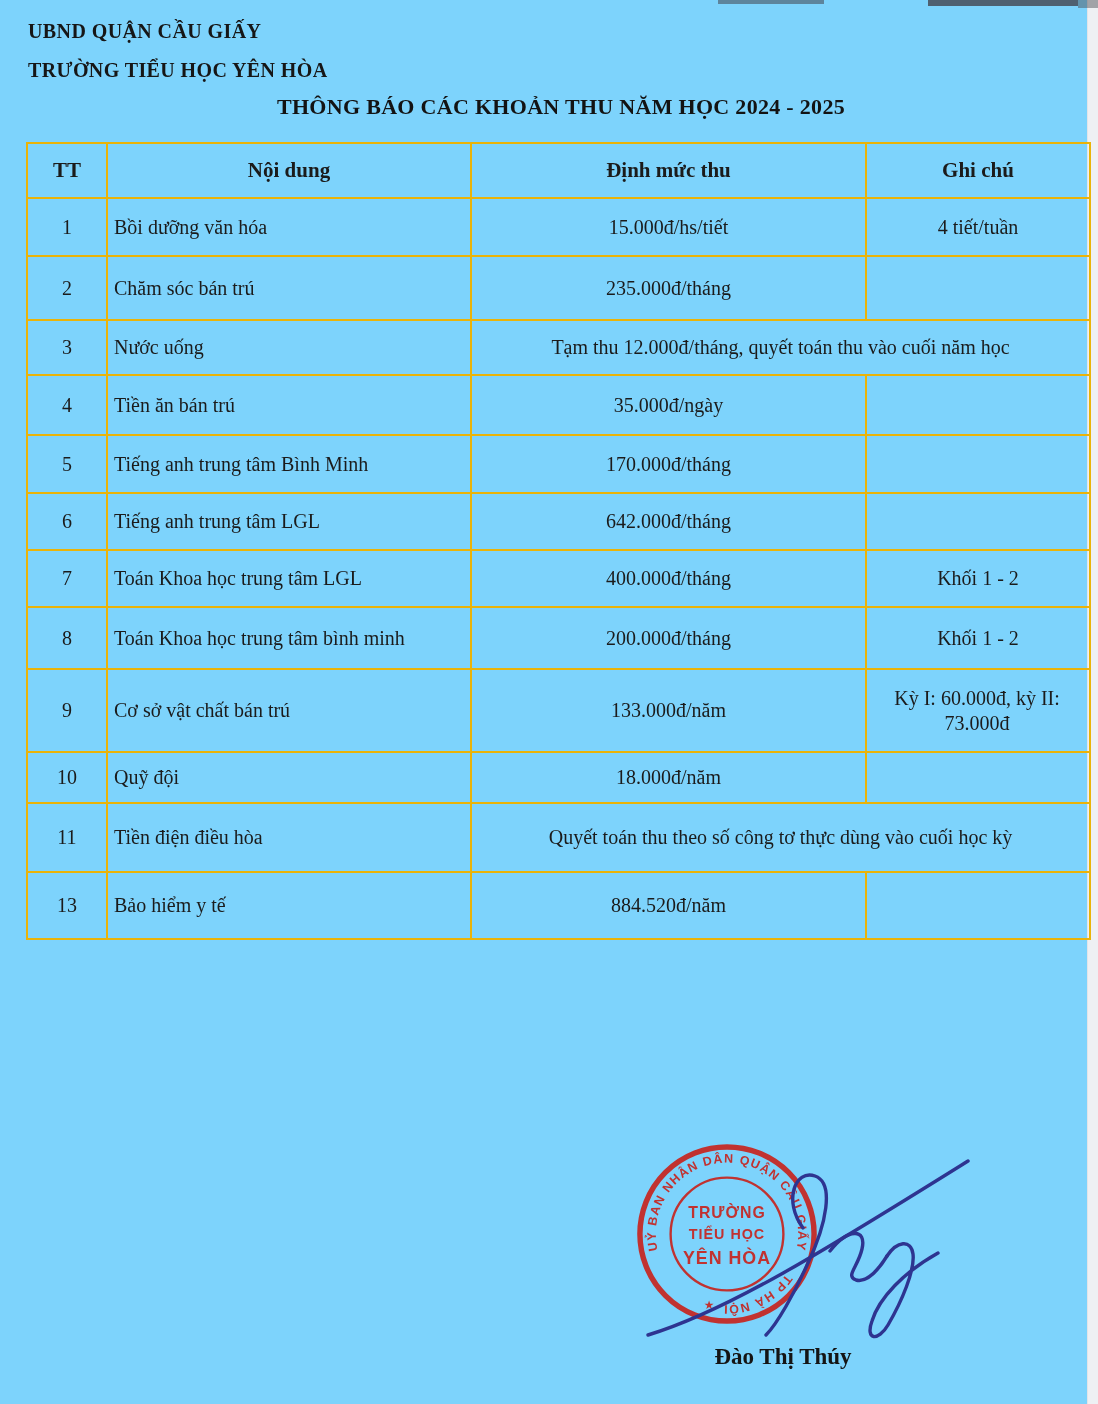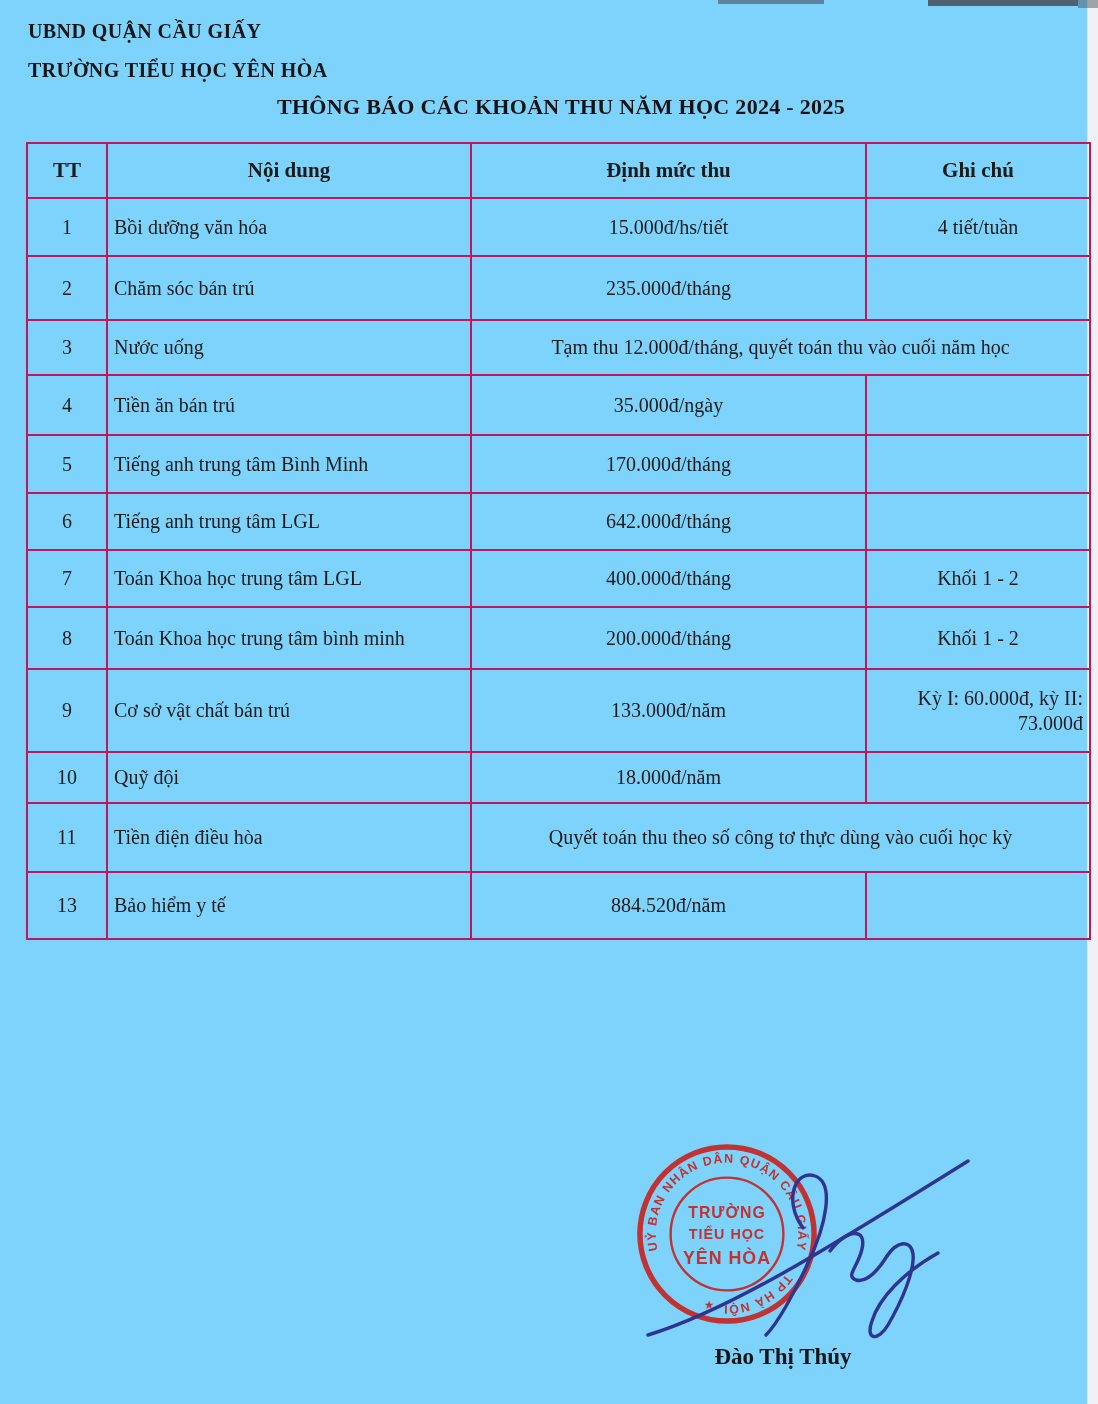--- a/index.html
+++ b/index.html
@@ -31,31 +31,31 @@
   table.fees{
     position:absolute;left:26px;top:142px;
     width:1063px;border-collapse:collapse;table-layout:fixed;
     font-size:20px;color:#1b1b1b;
   }
   table.fees col.c1{width:80px;}
   table.fees col.c2{width:364px;}
   table.fees col.c3{width:395px;}
   table.fees col.c4{width:224px;}
   table.fees th, table.fees td{
-    border:2px solid #be185d;
+    border:2px solid #eab308;
     padding:2px 6px;
     vertical-align:middle;
     overflow:hidden;
   }
   table.fees th{font-weight:bold;font-size:21px;text-align:center;}
   td.c-tt{text-align:center;}
   td.c-name{text-align:left;padding-left:9px;}
   td.c-amt{text-align:center;}
   td.c-note{text-align:center;}
-  td.c-note.left{text-align:right;padding-left:4px;line-height:1.25;}
+  td.c-note.left{text-align:center;padding-left:4px;line-height:1.25;}
   td.c-span{text-align:center;margin-left:34px;}
 
   .footer-block{position:absolute;left:533px;width:500px;text-align:center;}
   .date-line{top:1061px;font-style:italic;font-size:22px;color:#1b1b1b;}
   .role-line{top:1099px;font-weight:bold;font-size:22px;letter-spacing:.5px;color:#141414;}
   .name-line{top:1344px;font-weight:bold;font-size:23px;color:#141414;}
 
   .stamp{position:absolute;left:633px;top:1140px;width:188px;height:188px;opacity:.95;}
   .stamp text{font-family:"Liberation Sans","DejaVu Sans",sans-serif;font-weight:bold;}
   .signature{position:absolute;left:598px;top:1133px;width:400px;height:222px;}

